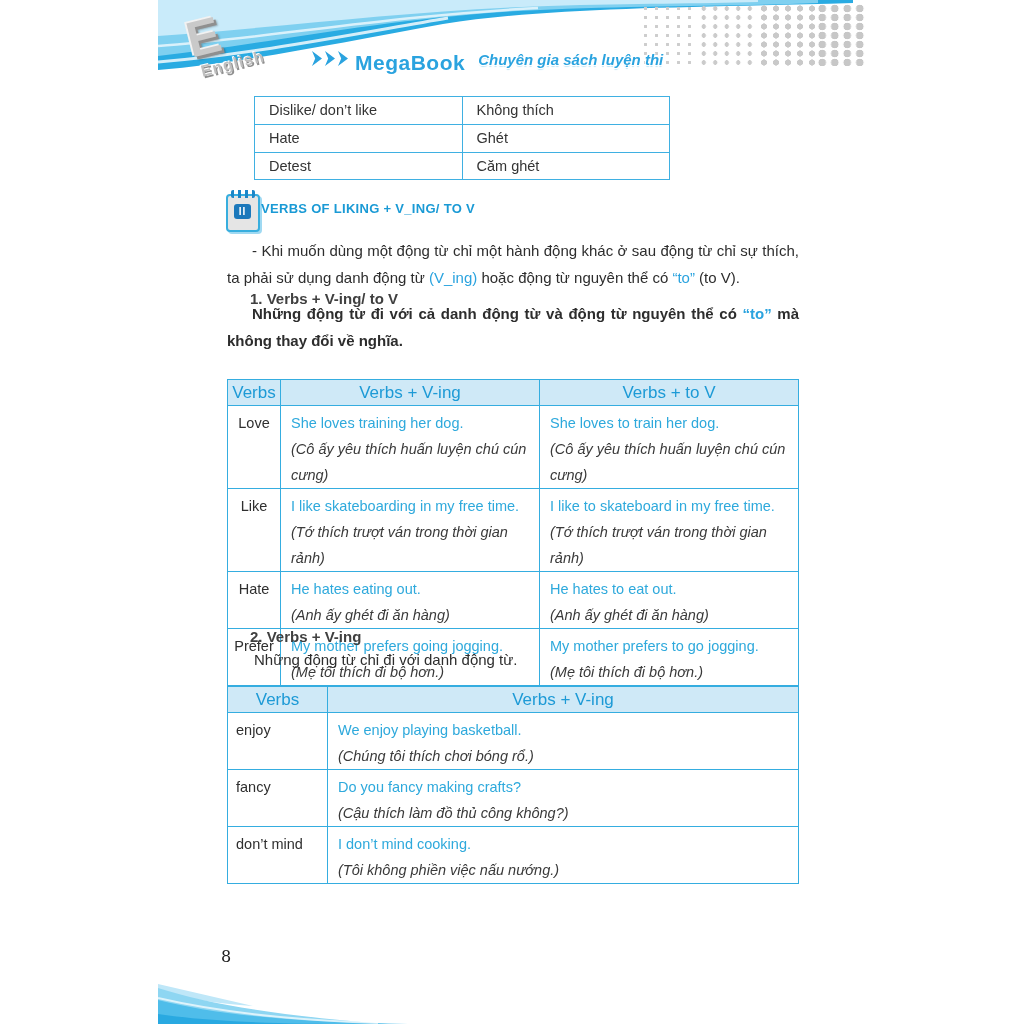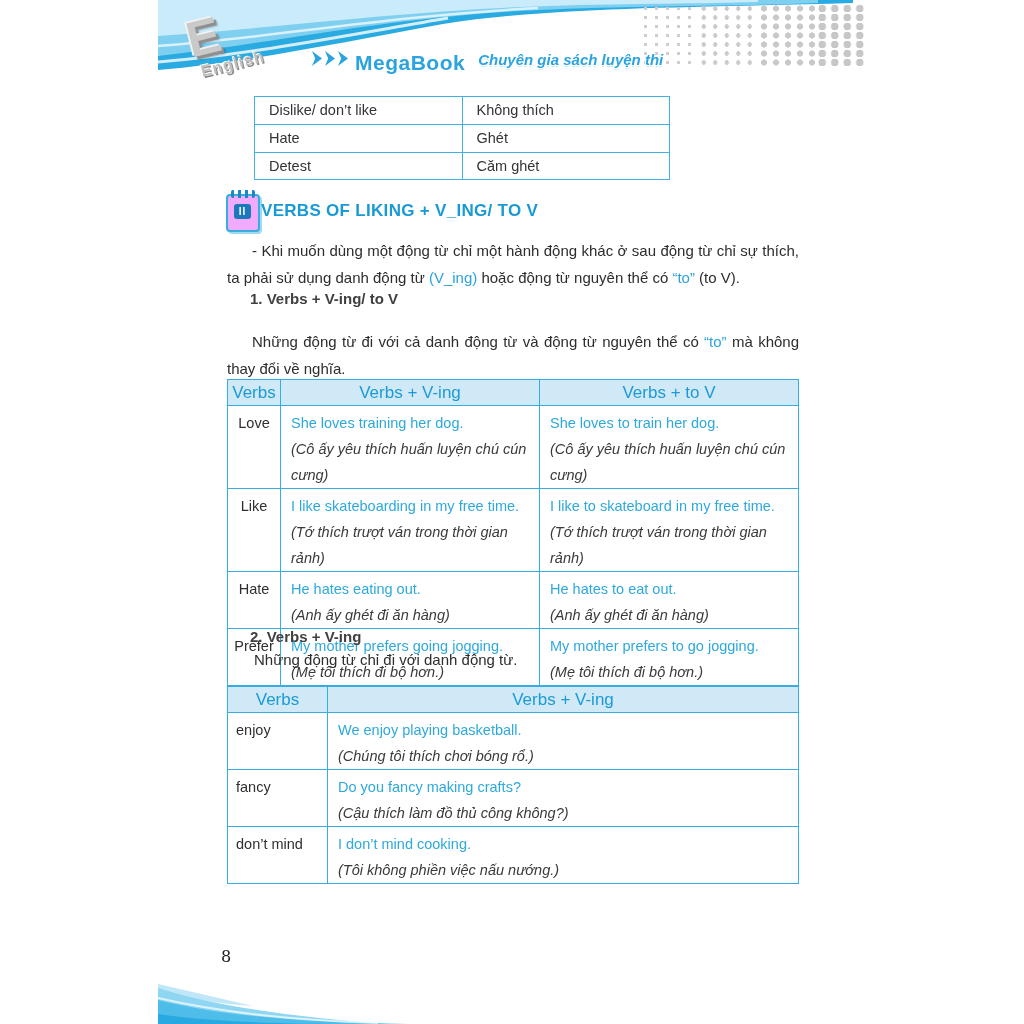--- a/index.html
+++ b/index.html
@@ -27,35 +27,35 @@
   .chev{width:10px;height:15px;background:#2aa3df;clip-path:polygon(0 0,100% 50%,0 100%,32% 50%);}
   #brand .name{font-size:21px;font-weight:bold;color:#2aa3df;letter-spacing:.5px;margin-left:4px;}
   #brand .tagline{font-size:15px;font-weight:bold;font-style:italic;color:#2aa3df;margin-left:10px;
     text-shadow:-1px -1px 0 #fff,1px -1px 0 #fff,-1px 1px 0 #fff,1px 1px 0 #fff,0 2px 1px #bfe4f6;}
 
   
   #vocab{left:254px;top:96px;width:416px;border-collapse:collapse;table-layout:fixed;}
   #vocab td{border:1.5px solid #3fb0e2;height:26.8px;padding:0 0 0 14px;font-size:14.5px;color:#333;}
 
   
-  #sec-icon{left:226px;top:194px;width:30px;height:34px;background:#f0abfc;border:2px solid #38aede;border-radius:4px;box-shadow:2px 2px 0 #9fd9f2;}
+  #sec-icon{left:226px;top:194px;width:30px;height:34px;background:#e5e5e5;border:2px solid #38aede;border-radius:4px;box-shadow:2px 2px 0 #9fd9f2;}
   #sec-icon .spiral{position:absolute;top:-6px;left:3px;width:24px;height:8px;
     background:repeating-linear-gradient(90deg,#1b86c8 0 3px,transparent 3px 7px);border-radius:2px;}
   #sec-icon .badge{position:absolute;left:6px;top:8px;width:17px;height:15px;background:#1b78bb;border-radius:3px;
     color:#fff;font-weight:bold;font-size:10px;display:flex;align-items:center;justify-content:center;letter-spacing:1px;}
-  #sec-title{left:261px;top:201px;font-size:17px;font-weight:bold;color:#1a9ad5;letter-spacing:.3px;}
+  #sec-title{left:261px;top:201px;font-size:13px;font-weight:bold;color:#1a9ad5;letter-spacing:.3px;}
 
   
   .para{width:572px;font-size:15px;line-height:27px;text-align:justify;color:#2d2d2d;}
   .indent{text-indent:25px;}
   .hl{color:#2aa3df;}
   #intro{left:227px;top:237px;}
   .subhead{font-size:15px;font-weight:bold;color:#404040;}
   #sub1-title{left:250px;top:290px;}
-  #sub1-desc{left:227px;top:328px;}
+  #sub1-desc{left:227px;top:300px;font-weight:bold;}
   #sub2-title{left:250px;top:628px;}
   #sub2-desc{left:227px;top:651px;width:564px;font-size:15px;color:#2d2d2d;}
 
   
   .gtable{border-collapse:collapse;table-layout:fixed;}
   .gtable th{background:#cfe9f7;border:1.5px solid #35ade0;height:25px;padding:0;
     font-size:17px;font-weight:normal;color:#1d9ad6;}
   .gtable td{border:1.5px solid #35ade0;vertical-align:top;padding:4px 8px 0 10px;font-size:14.5px;line-height:26px;}
   .gtable td.verb{text-align:center;color:#2f2f2f;padding-left:2px;padding-right:2px;}
   .gtable td.verb3{text-align:left;color:#2f2f2f;padding-left:8px;}

